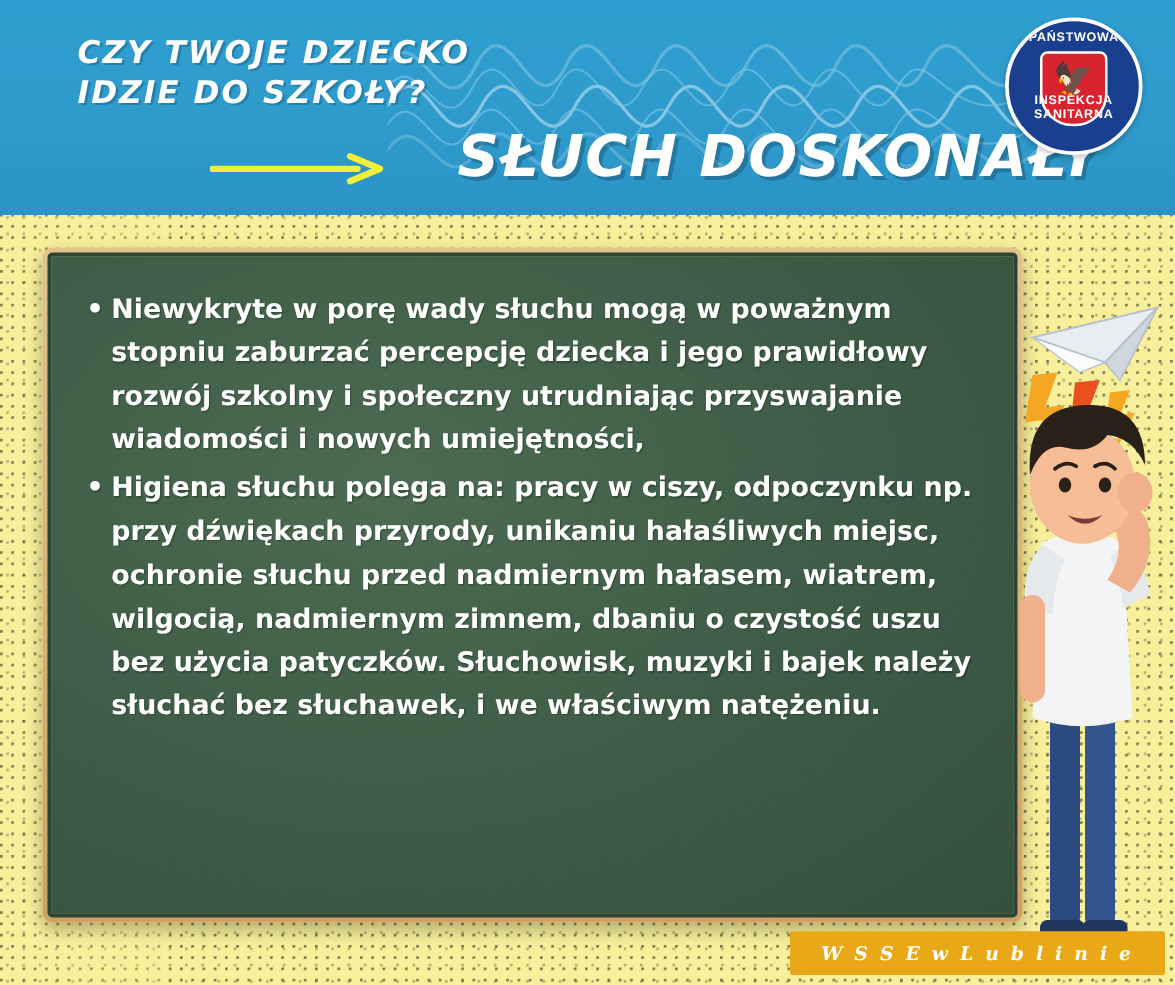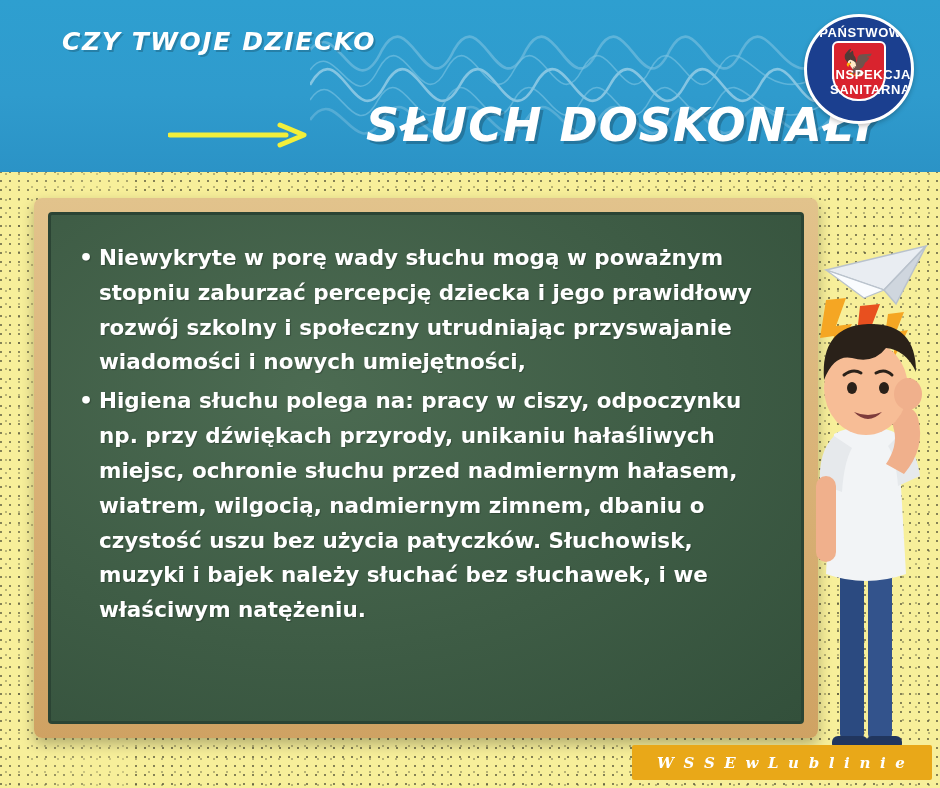--- a/index.html
+++ b/index.html
@@ -101,25 +101,25 @@
     height: 104px;
     border-radius: 50%;
     background: #1b3f8f;
     border: 3px solid #ffffff;
     box-shadow: 0 2px 5px rgba(0,0,0,.25);
     overflow: hidden;
   }
   .logo .ring-top, .logo .ring-bottom {
     position: absolute;
     left: 0; right: 0;
-    text-align: right;
+    text-align: center;
     color: #ffffff;
     font-family: "Liberation Sans", sans-serif;
     font-weight: 700;
-    font-size: 13px;
+    font-size: 10px;
     letter-spacing: .6px;
   }
   .logo .ring-top { top: 8px; }
   .logo .ring-bottom { bottom: 24px; }
   .logo .shield {
     position: absolute;
     left: 50%;
     top: 24px;
     transform: translateX(-50%);
     width: 50px;
@@ -141,21 +141,21 @@
   
   .board-frame {
     position: absolute;
     left: 34px;
     top: 198px;
     width: 784px;
     height: 540px;
     background: linear-gradient(180deg, #e2c38c 0%, #d9b277 50%, #cfa263 100%);
     border-radius: 8px;
     box-shadow: 0 6px 14px rgba(0,0,0,.28);
-    padding: 14px;
+    padding: 4px;
     box-sizing: border-box;
   }
   .board {
     width: 100%;
     height: 100%;
     box-sizing: border-box;
     background: radial-gradient(ellipse at 35% 35%, #4c6b52 0%, #3e5c45 55%, #33503b 100%);
     border: 3px solid #2b4434;
     border-radius: 4px;
     padding: 26px 30px 20px 26px;
@@ -230,20 +230,21 @@
         <path d="M0,130 C28,90 44,175 72,130 C100,85 116,175 144,130 C172,85 188,175 216,130 C244,85 260,175 288,130 C316,85 332,175 360,130 C388,85 404,175 432,130 C460,85 476,175 520,130" opacity="0.45"></path>
       </g>
       <g fill="none" stroke="#bfe6f5" stroke-width="1.6" opacity="0.6">
         <path d="M0,80 C26,45 42,130 68,80 C94,30 110,130 136,80 C162,30 178,130 204,80 C230,30 246,130 272,80 C298,30 314,130 340,80 C366,30 382,130 408,80 C434,30 450,130 520,80"></path>
         <path d="M0,110 C26,70 42,160 68,110 C94,65 110,160 136,110 C162,65 178,160 204,110 C230,65 246,160 272,110 C298,65 314,160 340,110 C366,65 382,160 408,110 C434,65 450,160 520,110"></path>
       </g>
     </svg>
 
     <div class="banner-title-block">
       <p class="kicker">CZY TWOJE DZIECKO</p>
+      <p class="kicker">IDZIE DO SZKOŁY?</p>
     </div>
 
     <svg class="arrow" viewBox="0 0 140 26">
       <line x1="2" y1="13" x2="118" y2="13" stroke="#f2ef3a" stroke-width="5" stroke-linecap="round"></line>
       <polyline points="112,3 136,13 112,23" fill="none" stroke="#f2ef3a" stroke-width="5" stroke-linecap="round" stroke-linejoin="round"></polyline>
     </svg>
 
     <div class="headline">SŁUCH DOSKONAŁY</div>
 
     <div class="logo">

